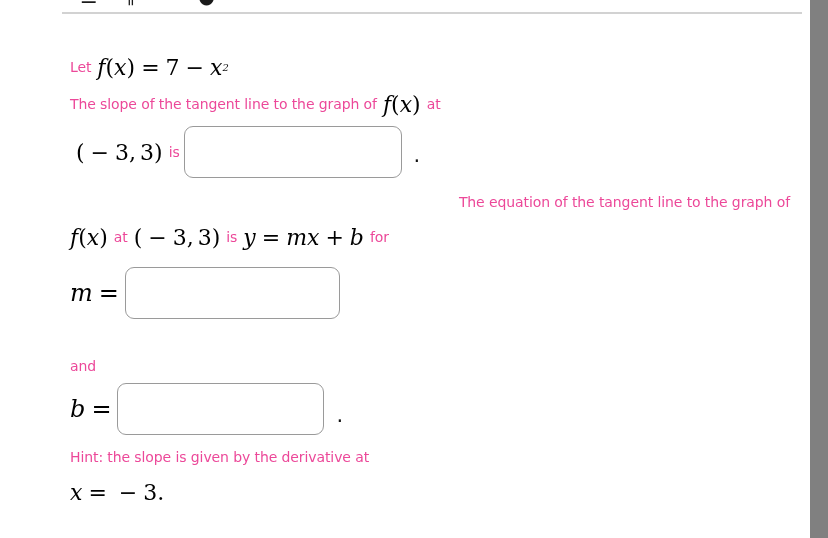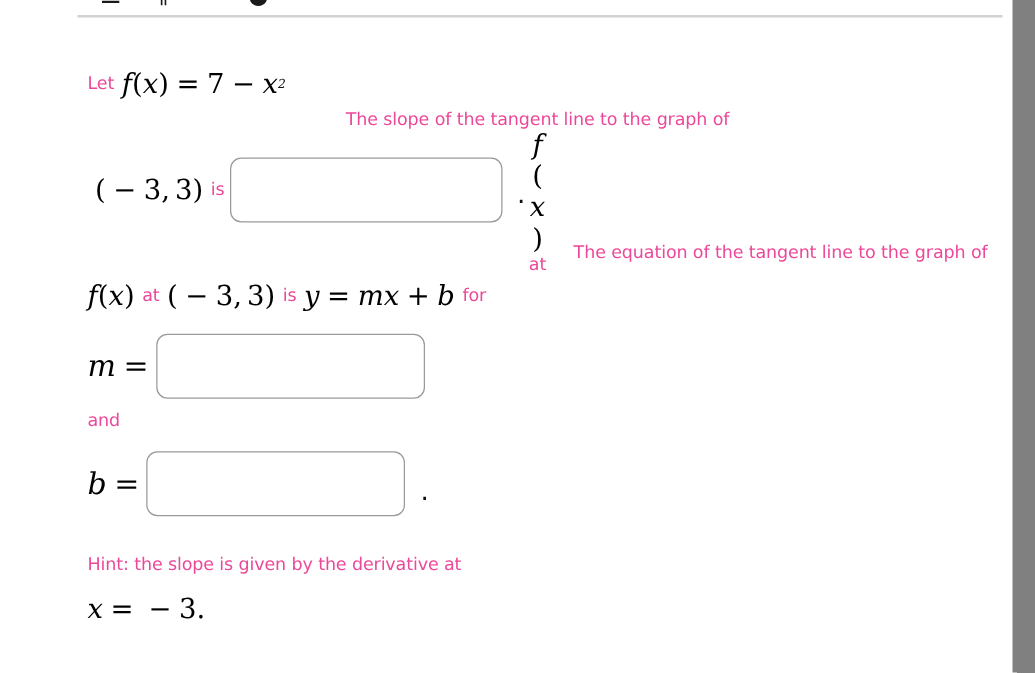--- a/index.html
+++ b/index.html
@@ -91,28 +91,28 @@
     font-style: normal;
     font-size: 22px;
     color: #000000;
   }
 
   .sp { display: inline-block; width: 6px; }
   .sp-sm { display: inline-block; width: 4px; }
 
   
   #row-let      { margin-top: 14px; height: 34px; }
-  #row-slope    { margin-top: 4px;  height: 32px; flex-direction: column; }
+  #row-slope    { margin-top: 4px;  height: 32px; }
   #row-point    { margin-top: 8px;  height: 48px; }
   #row-equation { margin-top: 10px; height: 32px; justify-content: flex-end; }
   #row-fx-at    { margin-top: 2px;  height: 34px; }
   #row-m        { margin-top: 12px; height: 54px; }
-  #row-and      { margin-top: 2px;  height: 30px; }
+  #row-and      { margin-top: 24px;  height: 30px; align-items: flex-end; }
   #row-b        { margin-top: 8px;  height: 54px; }
-  #row-hint     { margin-top: 22px; height: 32px; }
+  #row-hint     { margin-top: 5px; height: 32px; }
   #row-x        { margin-top: 2px;  height: 34px; }
 
   
   .answer-box {
     box-sizing: border-box;
     border: 1.6px solid #9a9a9a;
     border-radius: 9px;
     background: #ffffff;
     height: 52px;
     outline: none;

